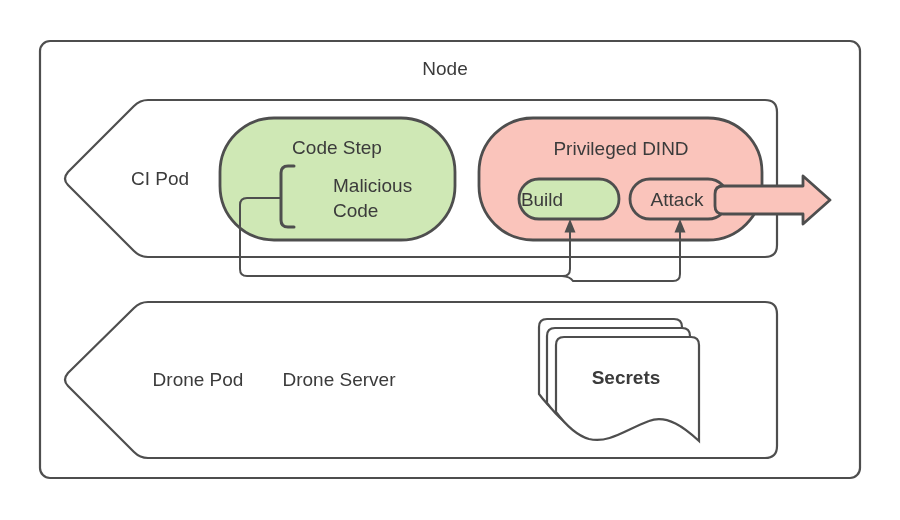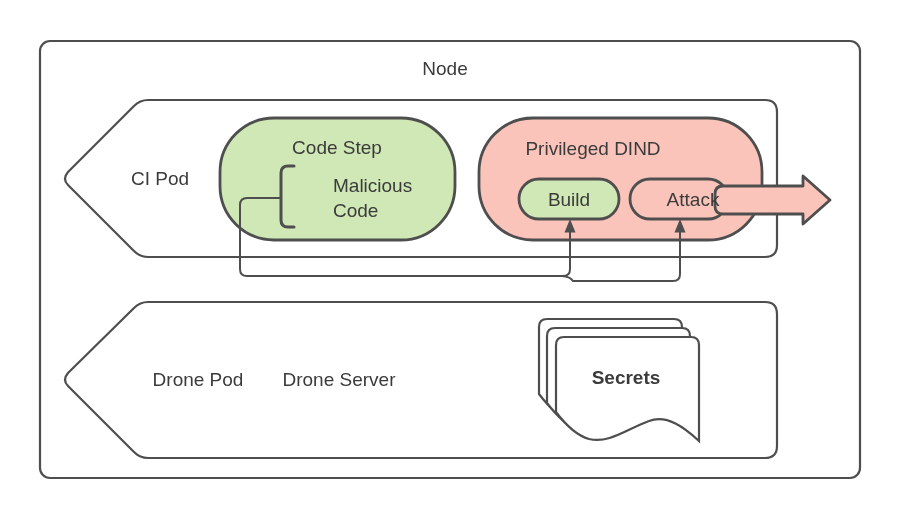--- a/index.html
+++ b/index.html
@@ -86,25 +86,25 @@
 
   <div class="lbl" style="left:445px; top:68px;">Node</div>
 
   <div class="lbl" style="left:160px; top:178px;">CI Pod</div>
 
   <div class="lbl" style="left:337px; top:147px;">Code Step</div>
 
   <div class="lbl lbl-left" style="left:293px; top:198px;">Malicious
 Code</div>
 
-  <div class="lbl" style="left:593px; top:148px;">Privileged DIND</div>
+  <div class="lbl" style="left:621px; top:148px;">Privileged DIND</div>
 
-  <div class="lbl" style="left:569px; top:199px;">Build</div>
+  <div class="lbl" style="left:542px; top:199px;">Build</div>
 
-  <div class="lbl" style="left:677px; top:199px;margin-left:16px;">Attack</div>
+  <div class="lbl" style="left:677px; top:199px;">Attack</div>
 
   <div class="lbl" style="left:160px; top:379px;margin-left:38px;">Drone Pod</div>
 
   <div class="lbl" style="left:339px; top:379px;">Drone Server</div>
 
   <div class="lbl" style="left:626px; top:377px;font-weight:bold;">Secrets</div>
 
 </div>
 
 </body></html>

